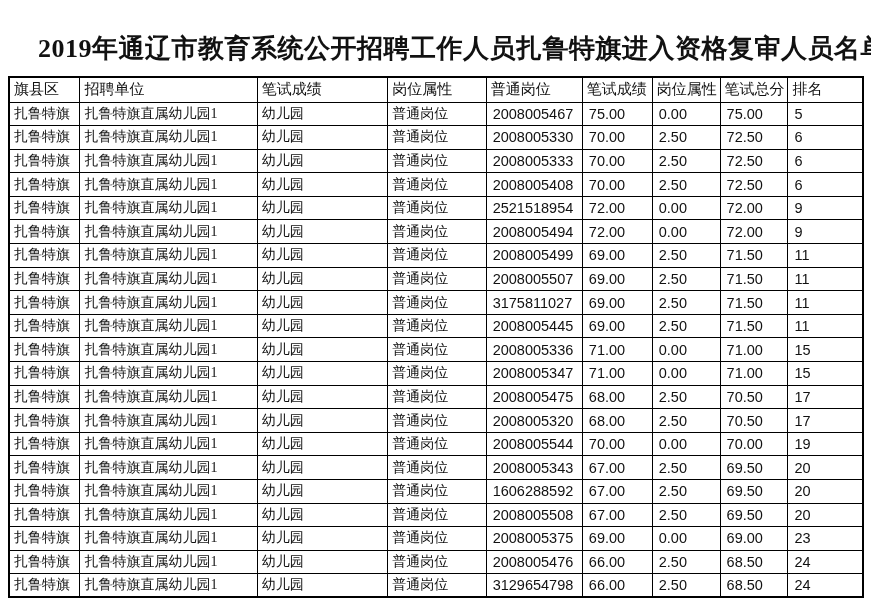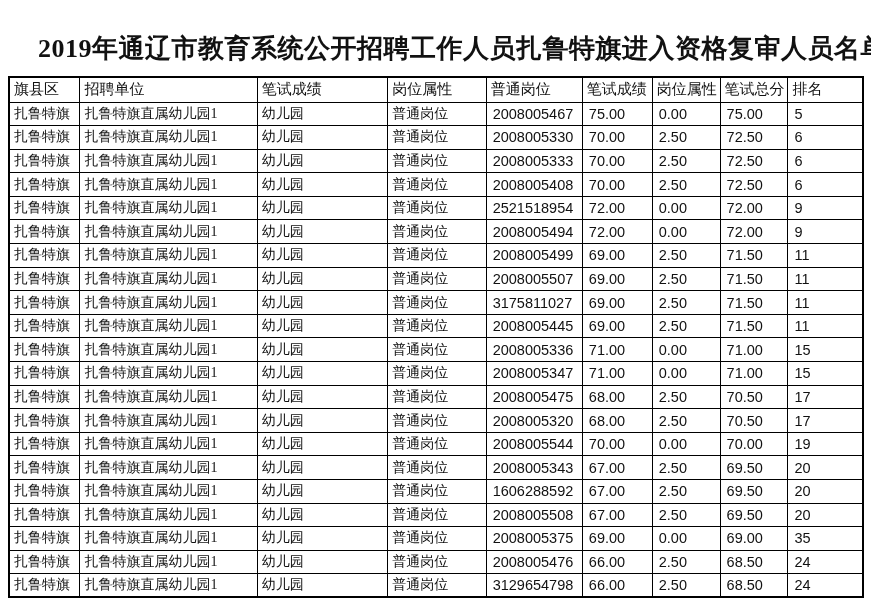--- a/index.html
+++ b/index.html
@@ -297,21 +297,21 @@
   </tr>
       <tr>
     <td>扎鲁特旗</td>
     <td>扎鲁特旗直属幼儿园1</td>
     <td>幼儿园</td>
     <td>普通岗位</td>
     <td class="num">2008005375</td>
     <td class="num">69.00</td>
     <td class="num">0.00</td>
     <td class="num">69.00</td>
-    <td class="num">35</td>
+    <td class="num">23</td>
   </tr>
       <tr>
     <td>扎鲁特旗</td>
     <td>扎鲁特旗直属幼儿园1</td>
     <td>幼儿园</td>
     <td>普通岗位</td>
     <td class="num">2008005476</td>
     <td class="num">66.00</td>
     <td class="num">2.50</td>
     <td class="num">68.50</td>

